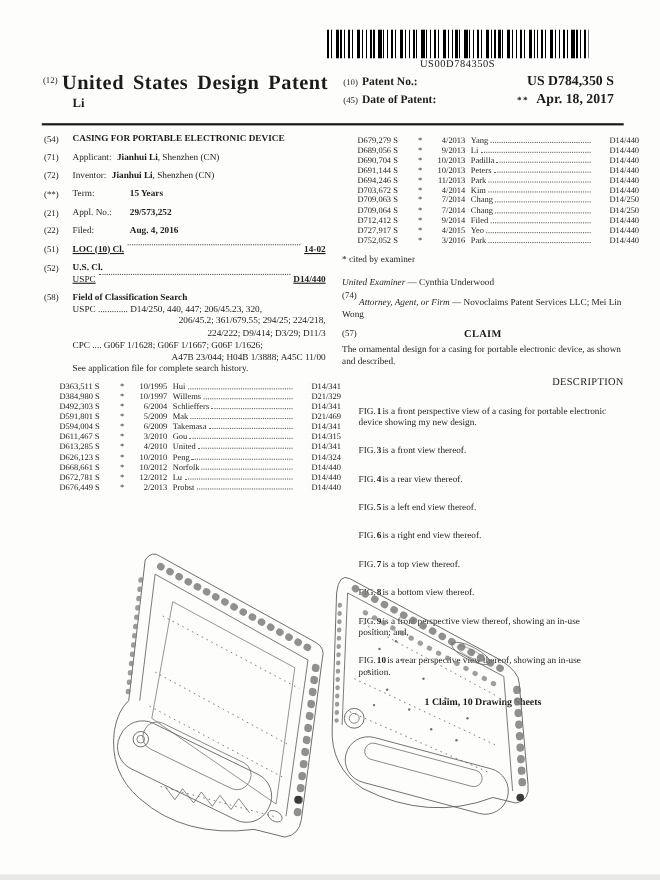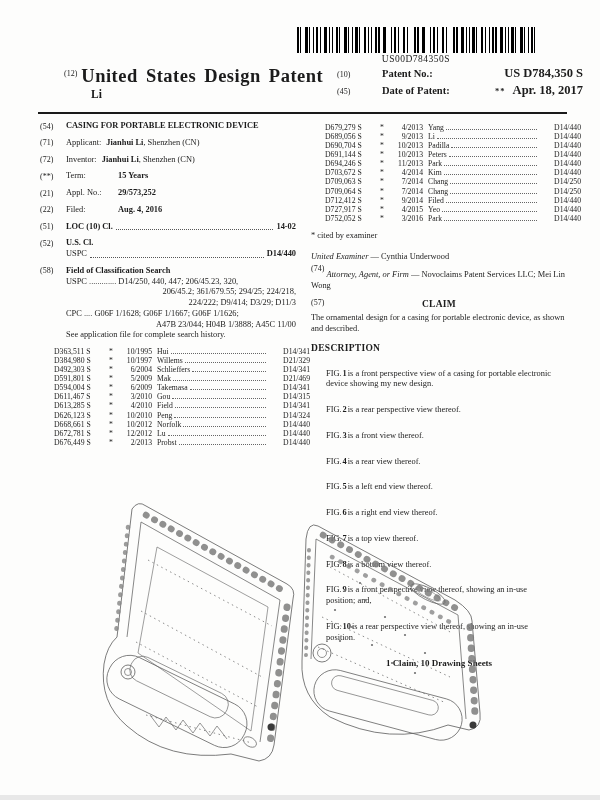--- a/index.html
+++ b/index.html
@@ -9,63 +9,63 @@
   .barcode-wrap{position:absolute;left:296px;top:27px;width:240px;text-align:center;}
   .barcode{height:26px;width:238px;margin:0 auto;
     background:repeating-linear-gradient(90deg,
       #000 0px,#000 2px,#fff 2px,#fff 3.5px,
       #000 3.5px,#000 4.5px,#fff 4.5px,#fff 8px,
       #000 8px,#000 11px,#fff 11px,#fff 12.5px,
       #000 12.5px,#000 13.5px,#fff 13.5px,#fff 16px,
       #000 16px,#000 17px,#fff 17px,#fff 19.5px);}
   .barcode-label{font-size:9.5px;letter-spacing:.5px;margin-top:1px;}
   
-  .header{position:absolute;left:56px;top:66px;width:527px;display:flex;justify-content:space-between;}
+  .header{position:absolute;left:31px;top:66px;width:527px;display:flex;justify-content:space-between;}
   .h-left{padding-left:8px;}
   .h-code{font-size:8px;vertical-align:6px;}
   .h-title{font-size:18.5px;font-weight:bold;letter-spacing:.5px;word-spacing:3px;}
   .h-inventor{font-size:11.5px;font-weight:bold;margin:1px 0 0 27px;}
   .h-right{width:246px;font-size:10.5px;}
-  .h-row{display:flex;align-items:baseline;margin-bottom:2px;gap:28px;}
+  .h-row{display:flex;align-items:baseline;margin-bottom:2px;}
   .h-row .h-code{width:17px;flex:none;}
   .h-label{font-weight:bold;flex:1;}
   .h-value{font-weight:bold;font-size:12.5px;text-align:right;white-space:nowrap;}
   .h-stars{font-size:8.5px;margin-right:7px;letter-spacing:1px;}
   .rule{position:absolute;left:38px;top:112px;width:529px;height:2px;background:#1a1a1a;}
   
   .cols{position:absolute;left:40px;top:121px;width:527px;display:flex;gap:15px;font-size:8.4px;line-height:1.28;}
   .col{width:256px;flex:none;}
   .sec{display:flex;margin-bottom:6px;}
   .code{width:26px;flex:none;font-size:8px;padding-top:.5px;}
   .sec-body{flex:1;min-width:0;}
   b{font-weight:bold;}
   .inline-label{margin-right:5px;}
   .tab-label{display:inline-block;width:52px;}
   .leader{flex:1;border-bottom:1px dotted #555;margin:0 3px 2px 3px;min-width:12px;}
-  .flexline{display:flex;align-items:flex-end;}
+  .flexline{display:flex;align-items:flex-start;text-decoration:underline;}
   .fcs-r{text-align:right;}
   .center{text-align:center;}
   .refs-title{font-weight:bold;}
   .refs-subtitle{margin:5px 0 6px 0;font-size:8.2px;}
   
   .ref-table{width:100%;}
   .ref-row{display:flex;align-items:baseline;font-size:7.7px;line-height:1.18;}
   .r-no{width:52px;flex:none;white-space:nowrap;}
   .r-star{width:10px;flex:none;text-align:center;}
   .r-date{width:36px;flex:none;text-align:right;padding-right:5px;white-space:nowrap;}
   .r-name{white-space:nowrap;}
   .r-dots{flex:1;border-bottom:1px dotted #666;margin:0 2px 2px 2px;min-width:6px;}
   .r-cls{width:42px;flex:none;text-align:right;white-space:nowrap;}
   
   .cited-note{margin:8px 0 10px 0;}
   .p{margin:0 0 2px 0;}
   .attorney{margin-bottom:6px;}
   .claim-head{display:flex;margin:4px 0 3px 0;}
   .claim-head .head-center{flex:1;text-align:center;font-weight:bold;font-size:9.5px;letter-spacing:.3px;}
-  .desc-head{text-align:left;font-weight:bold;font-size:9.5px;margin:7px 0 4px 0;letter-spacing:.3px;}
+  .desc-head{text-align:right;font-weight:normal;font-size:9.5px;margin:7px 0 4px 0;letter-spacing:.3px;}
   .fig-line{margin:15px;}
   .fig-line b{margin:0 1px;}
   .sheet-note{text-align:center;font-weight:bold;font-size:9px;margin-top:12px;}
   
   .figures{position:absolute;left:0;top:495px;}
   .figures path,.figures rect,.figures ellipse,.figures circle,.figures line{vector-effect:non-scaling-stroke;}
 </style>
 </head>
 <body>
 
@@ -219,21 +219,21 @@
             <span class="r-date">3/2010</span>
             <span class="r-name">Gou</span>
             <span class="r-dots"></span>
             <span class="r-cls">D14/315</span>
           </div>
 
           <div class="ref-row">
             <span class="r-no">D613,285 S</span>
             <span class="r-star">*</span>
             <span class="r-date">4/2010</span>
-            <span class="r-name">Field</span>
+            <span class="r-name">United</span>
             <span class="r-dots"></span>
             <span class="r-cls">D14/341</span>
           </div>
 
           <div class="ref-row">
             <span class="r-no">D626,123 S</span>
             <span class="r-star">*</span>
             <span class="r-date">10/2010</span>
             <span class="r-name">Peng</span>
             <span class="r-dots"></span>
@@ -385,21 +385,20 @@
         <span class="code"></span>
       </div>
       <p class="p">The ornamental design for a casing for portable electronic device, as shown and described.</p>
 
       <div class="desc-head">DESCRIPTION</div>
 
       <div>
 
           <p class="fig-line"><span>FIG.</span><b>1</b><span>is a front perspective view of a casing for portable electronic device showing my new design.</span></p>
 
-          <p class="fig-line"><span>FIG.</span><b>2</b><span>is a rear perspective view thereof.</span></p>
 
           <p class="fig-line"><span>FIG.</span><b>3</b><span>is a front view thereof.</span></p>
 
           <p class="fig-line"><span>FIG.</span><b>4</b><span>is a rear view thereof.</span></p>
 
           <p class="fig-line"><span>FIG.</span><b>5</b><span>is a left end view thereof.</span></p>
 
           <p class="fig-line"><span>FIG.</span><b>6</b><span>is a right end view thereof.</span></p>
 
           <p class="fig-line"><span>FIG.</span><b>7</b><span>is a top view thereof.</span></p>

